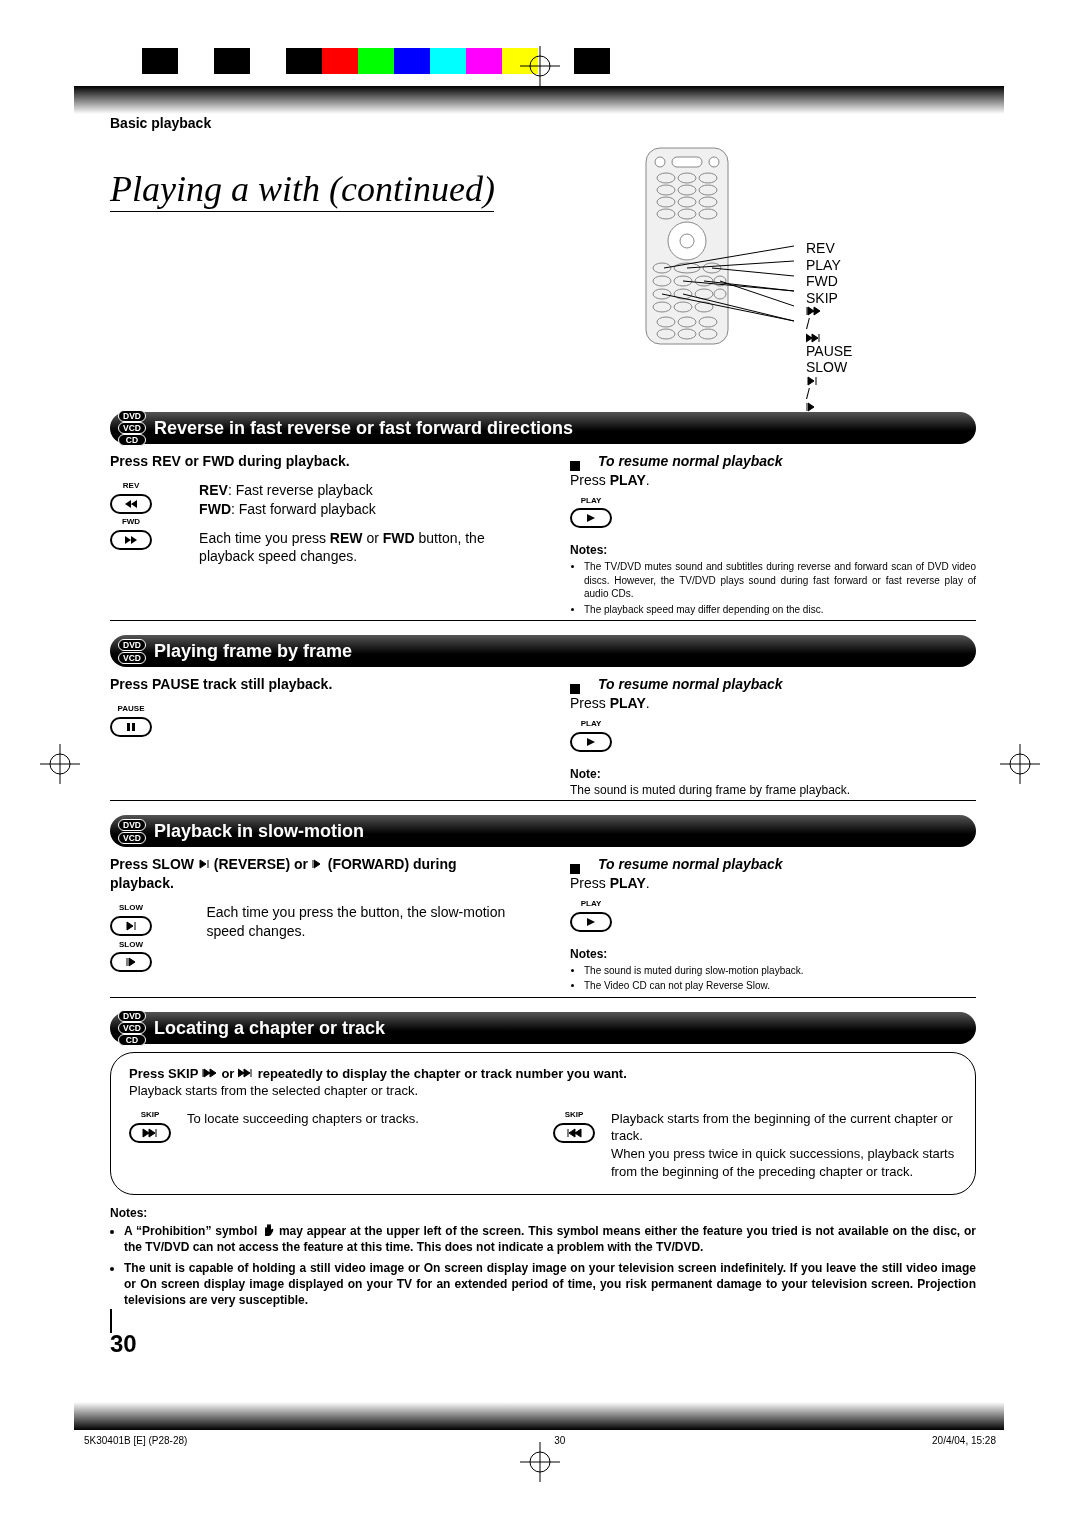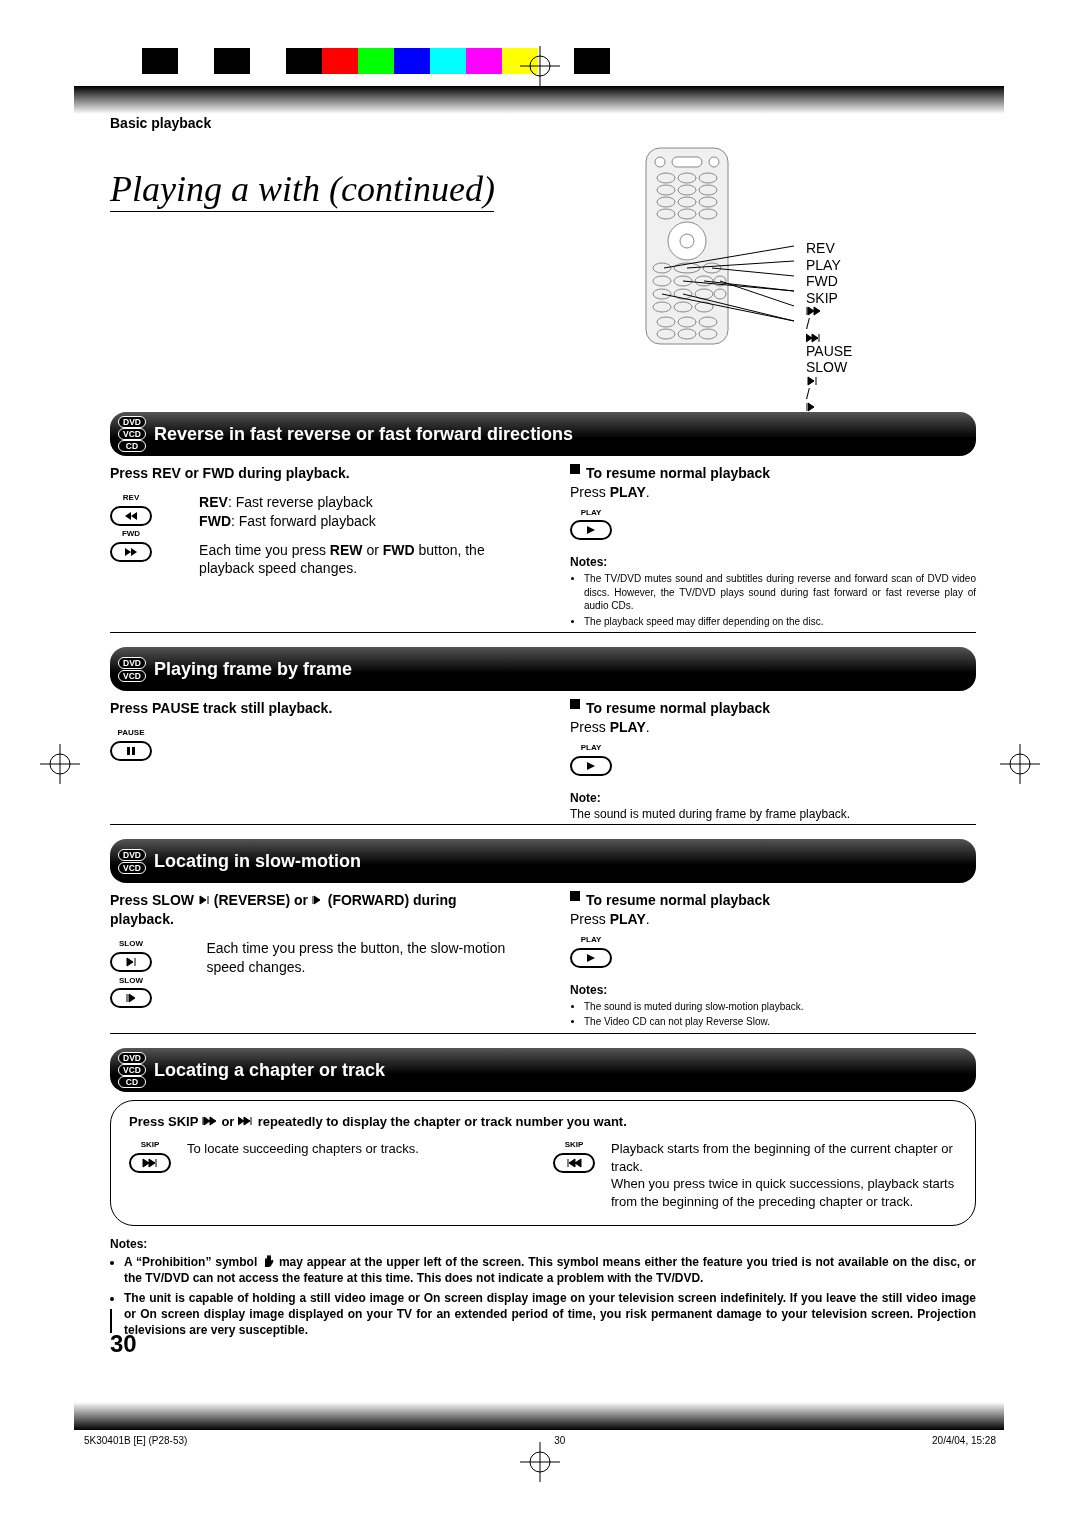--- a/index.html
+++ b/index.html
@@ -57,21 +57,21 @@
     position:absolute;
     left:170px; top:94px;
     font-size:14px;
     line-height:1.18;
   }
   .remote-labels span { display:block; white-space:nowrap; }
   .skipline, .slowline { display:flex; align-items:center; gap:4px; }
   
   .feature-bar {
     margin-top:62px;
-    height:44px;
+    height:32px;
     border-radius:16px;
     background:linear-gradient(to bottom,#555 0%, #000 60%, #000 100%);
     color:#fff;
     display:flex; align-items:center;
     padding-left:8px;
     font-size:18px; font-weight:bold;
   }
   .feature-bar.smallgap { margin-top:14px; }
   .disc-badges { display:flex; flex-direction:column; margin-right:8px; }
   .disc-badges.two { gap:1px; }
@@ -110,21 +110,21 @@
     border-radius:12px;
     position:relative;
     background:#fff;
   }
   .oval svg { position:absolute; left:50%; top:50%; transform:translate(-50%,-50%); }
   .play-oval svg { }
   .para { margin-top:10px; }
   .notes-hdr { font-weight:bold; font-size:12px; margin-top:10px; }
   .notes-list { font-size:10px; margin:2px 0 0 0; padding:0 0 0 14px; }
   .notes-list li { margin-bottom:2px; text-align:justify;}
-  .resume-hdr { display:flex; align-items:flex-start; gap:6px; }
+  .resume-hdr { display:flex; align-items:flex-end; gap:18px;font-style:italic; }
   .black-sq { width:10px; height:10px; background:#000; display:inline-block; }
   
   .locating-body {
     border:1px solid #000;
     border-radius:24px;
     padding:12px 18px 14px 18px;
     margin-top:8px;
     font-size:13px;
   }
   .locating-body .row { display:flex; margin-top:10px; gap:20px; }
@@ -390,21 +390,21 @@
         <div class="notes-hdr">Note:</div>
         <div style="font-size:12px">The sound is muted during frame by frame playback.</div>
       </div>
     </div>
 
     <div class="feature-bar smallgap">
       <div class="disc-badges two">
         <span class="disc-badge">DVD</span>
         <span class="disc-badge">VCD</span>
       </div>
-      <span>Locating in slow-motion</span>
+      <span>Playback in slow-motion</span>
     </div>
     <div class="feature-body">
       <div class="colL">
         <div class="bold">
           <span>Press SLOW </span>
           <svg class="glyph" width="12" height="10">
               <path d="M8 5 L2 1 V9 Z M10 1 V9" fill="#000" stroke="#000"></path>
             </svg>
           <span>(REVERSE) or</span>
           <svg class="glyph" width="12" height="10">
@@ -465,20 +465,21 @@
         <span>Press SKIP </span>
         <svg class="glyph" width="16" height="10">
             <path d="M8 5 L2 1 V9 Z M14 5 L8 1 V9 Z M1 1 V9" fill="#000" stroke="#000"></path>
           </svg>
         <span> or </span>
         <svg class="glyph" width="16" height="10">
             <path d="M0 1 L6 5 L0 9 Z M6 1 L12 5 L6 9 Z M13 1 V9" fill="#000" stroke="#000"></path>
           </svg>
         <span> repeatedly to display the chapter or track number you want.</span>
       </div>
+      <div>Playback starts from the selected chapter or track.</div>
       <div class="row">
         <div class="half">
           <span class="btn-illu">
             <span class="btn-illu-label">SKIP</span>
             <span class="oval"><svg width="18" height="10">
                   <path d="M2 1 L8 5 L2 9 Z M8 1 L14 5 L8 9 Z M15 1 V9" fill="#000" stroke="#000"></path>
                 </svg></span>
           </span>
           <div>To locate succeeding chapters or tracks.</div>
         </div>
@@ -511,18 +512,18 @@
       </ul>
     </div>
 
     <div style="position:absolute; left:0; bottom:25px; height:24px; border-left:2px solid #000;"></div>
     <div class="pagenum">30</div>
   </div>
 
   <div class="vgrad-bot"></div>
 
   <div class="pdf-footer">
-    <span>5K30401B [E] (P28-53)</span>
+    <span>5K30401B [E] (P28-28)</span>
     <span>30</span>
     <span>20/4/04, 15:28</span>
   </div>
 
 </div>
 
 </body></html>

